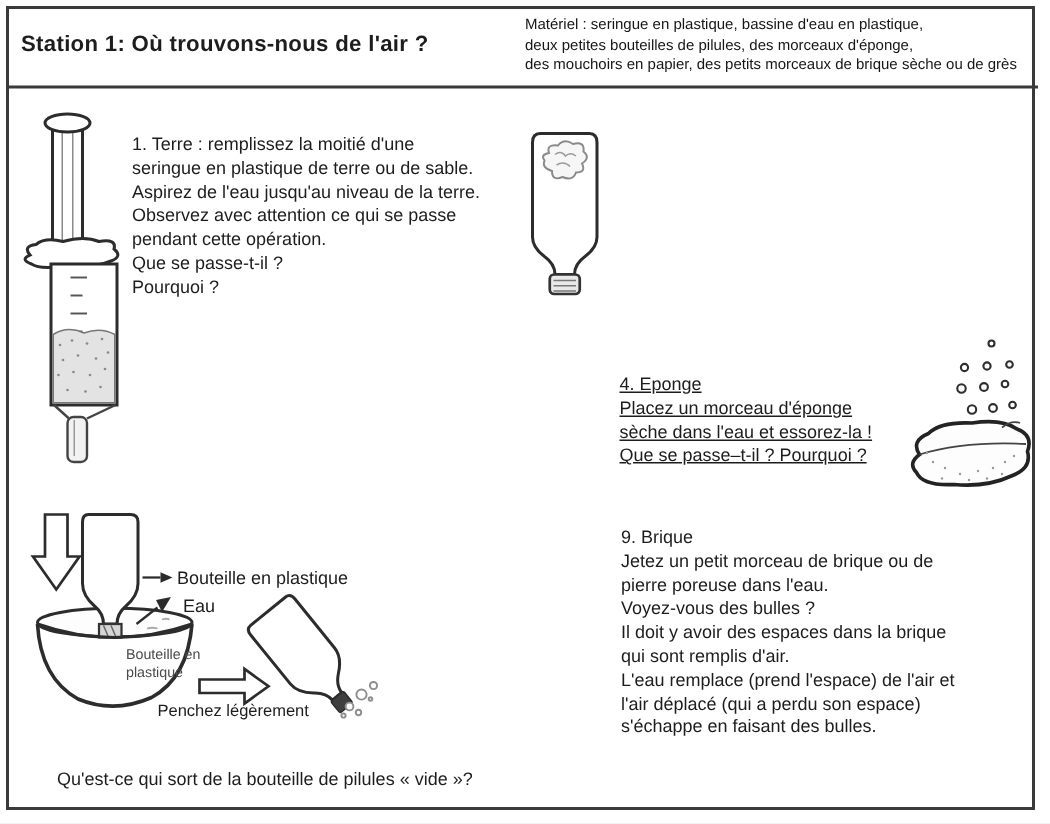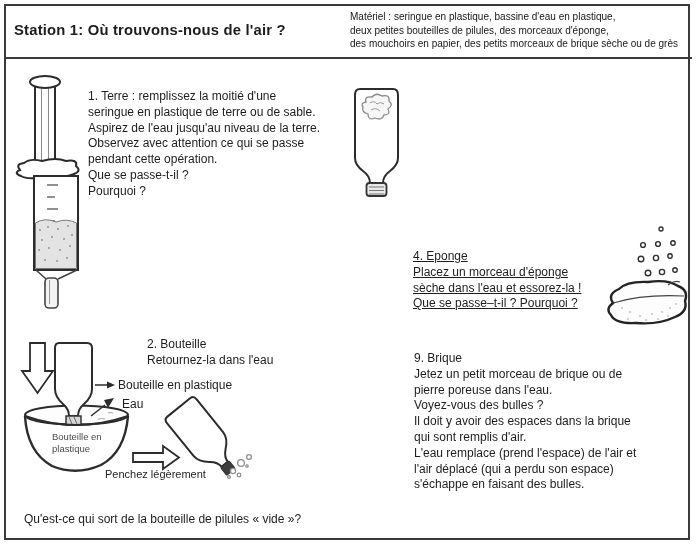--- a/index.html
+++ b/index.html
@@ -15,21 +15,21 @@
   .hdiv {
     position:absolute; left:4px; top:57px; width:688px; height:2px;
     background:#3a3a3a;
   }
   .t { position:absolute; white-space:pre; }
   .title { font-size:14.8px; font-weight:bold; letter-spacing:0.2px; }
   .materiel { font-size:10px; line-height:13.5px; color:#161616; }
   .body-text { font-size:12px; line-height:15.8px; }
   .s2title { font-size:12px; line-height:16px; }
   .lab { font-size:12px; }
-  .lab-small { font-size:9.5px; line-height:11.5px; color:#4a4a4a; }
+  .lab-small { font-size:9.5px; line-height:11.5px; color:#4a4a4a;margin-left:32px; }
   .lab-tilt { font-size:11px; }
   .footerq { font-size:12px; }
   svg { position:absolute; overflow:visible; }
 </style>
 </head>
 <body>
 
 <div class="page">
   <div class="frame"></div>
   <div class="hdiv"></div>
@@ -82,22 +82,20 @@
         <circle cx="55" cy="186" r="0.9"></circle>
     </g>
     <g fill="none" stroke="#444" stroke-width="1.6">
       <path d="M24,198 L34,207"></path>
         <path d="M65,198 L46,207"></path>
       <rect x="33" y="206" width="13" height="30" rx="4" fill="#f2f2f2"></rect>
     </g>
     <line x1="37.5" y1="208" x2="37.5" y2="232" stroke="#999" stroke-width="1"></line>
   </svg>
 
-  <div class="t s2title" style="left:147px; top:336px;">2. Bouteille
-Retournez-la dans l'eau</div>
 
   <svg style="left:18px; top:335px;" width="250" height="165" viewBox="0 0 250 165">
 
     <path d="M12,8 L27,8 L27,36 L35,36 L19.5,58 L4,36 L12,36 Z" fill="#ffffff" stroke="#2c2c2c" stroke-width="1.8"></path>
 
     <path d="M7,81 Q9,117 34,131 Q58,141 83,130 Q107,117 110,81" fill="#ffffff" stroke="#2c2c2c" stroke-width="2.4"></path>
     <ellipse cx="58.5" cy="80" rx="51.5" ry="9.5" fill="#fdfdfd" stroke="#2c2c2c" stroke-width="2"></ellipse>
 
     <path d="M41,8 L69,8 Q74,8 74,13 L74,54 Q74,62 66,69 Q60,74 60,81 L51,81 Q51,74 45,69 Q37,62 37,54 L37,13 Q37,8 41,8 Z" fill="#ffffff" stroke="#2c2c2c" stroke-width="2"></path>
     <rect x="48" y="81" width="15" height="9" fill="#d6d6d6" stroke="#333" stroke-width="1.5"></rect>
@@ -187,14 +185,14 @@
   <div class="t body-text" style="left:414px; top:351px;">9. Brique
 Jetez un petit morceau de brique ou de
 pierre poreuse dans l'eau.
 Voyez-vous des bulles ?
 Il doit y avoir des espaces dans la brique
 qui sont remplis d'air.
 L'eau remplace (prend l'espace) de l'air et
 l'air déplacé (qui a perdu son espace)
 s'échappe en faisant des bulles.</div>
 
-  <div class="t footerq" style="left:24px; top:512px;">Qu'est-ce qui sort de la bouteille de pilules « vide »?</div>
+  <div class="t footerq" style="left:38px; top:512px;">Qu'est-ce qui sort de la bouteille de pilules « vide »?</div>
 </div>
 
 </body></html>

